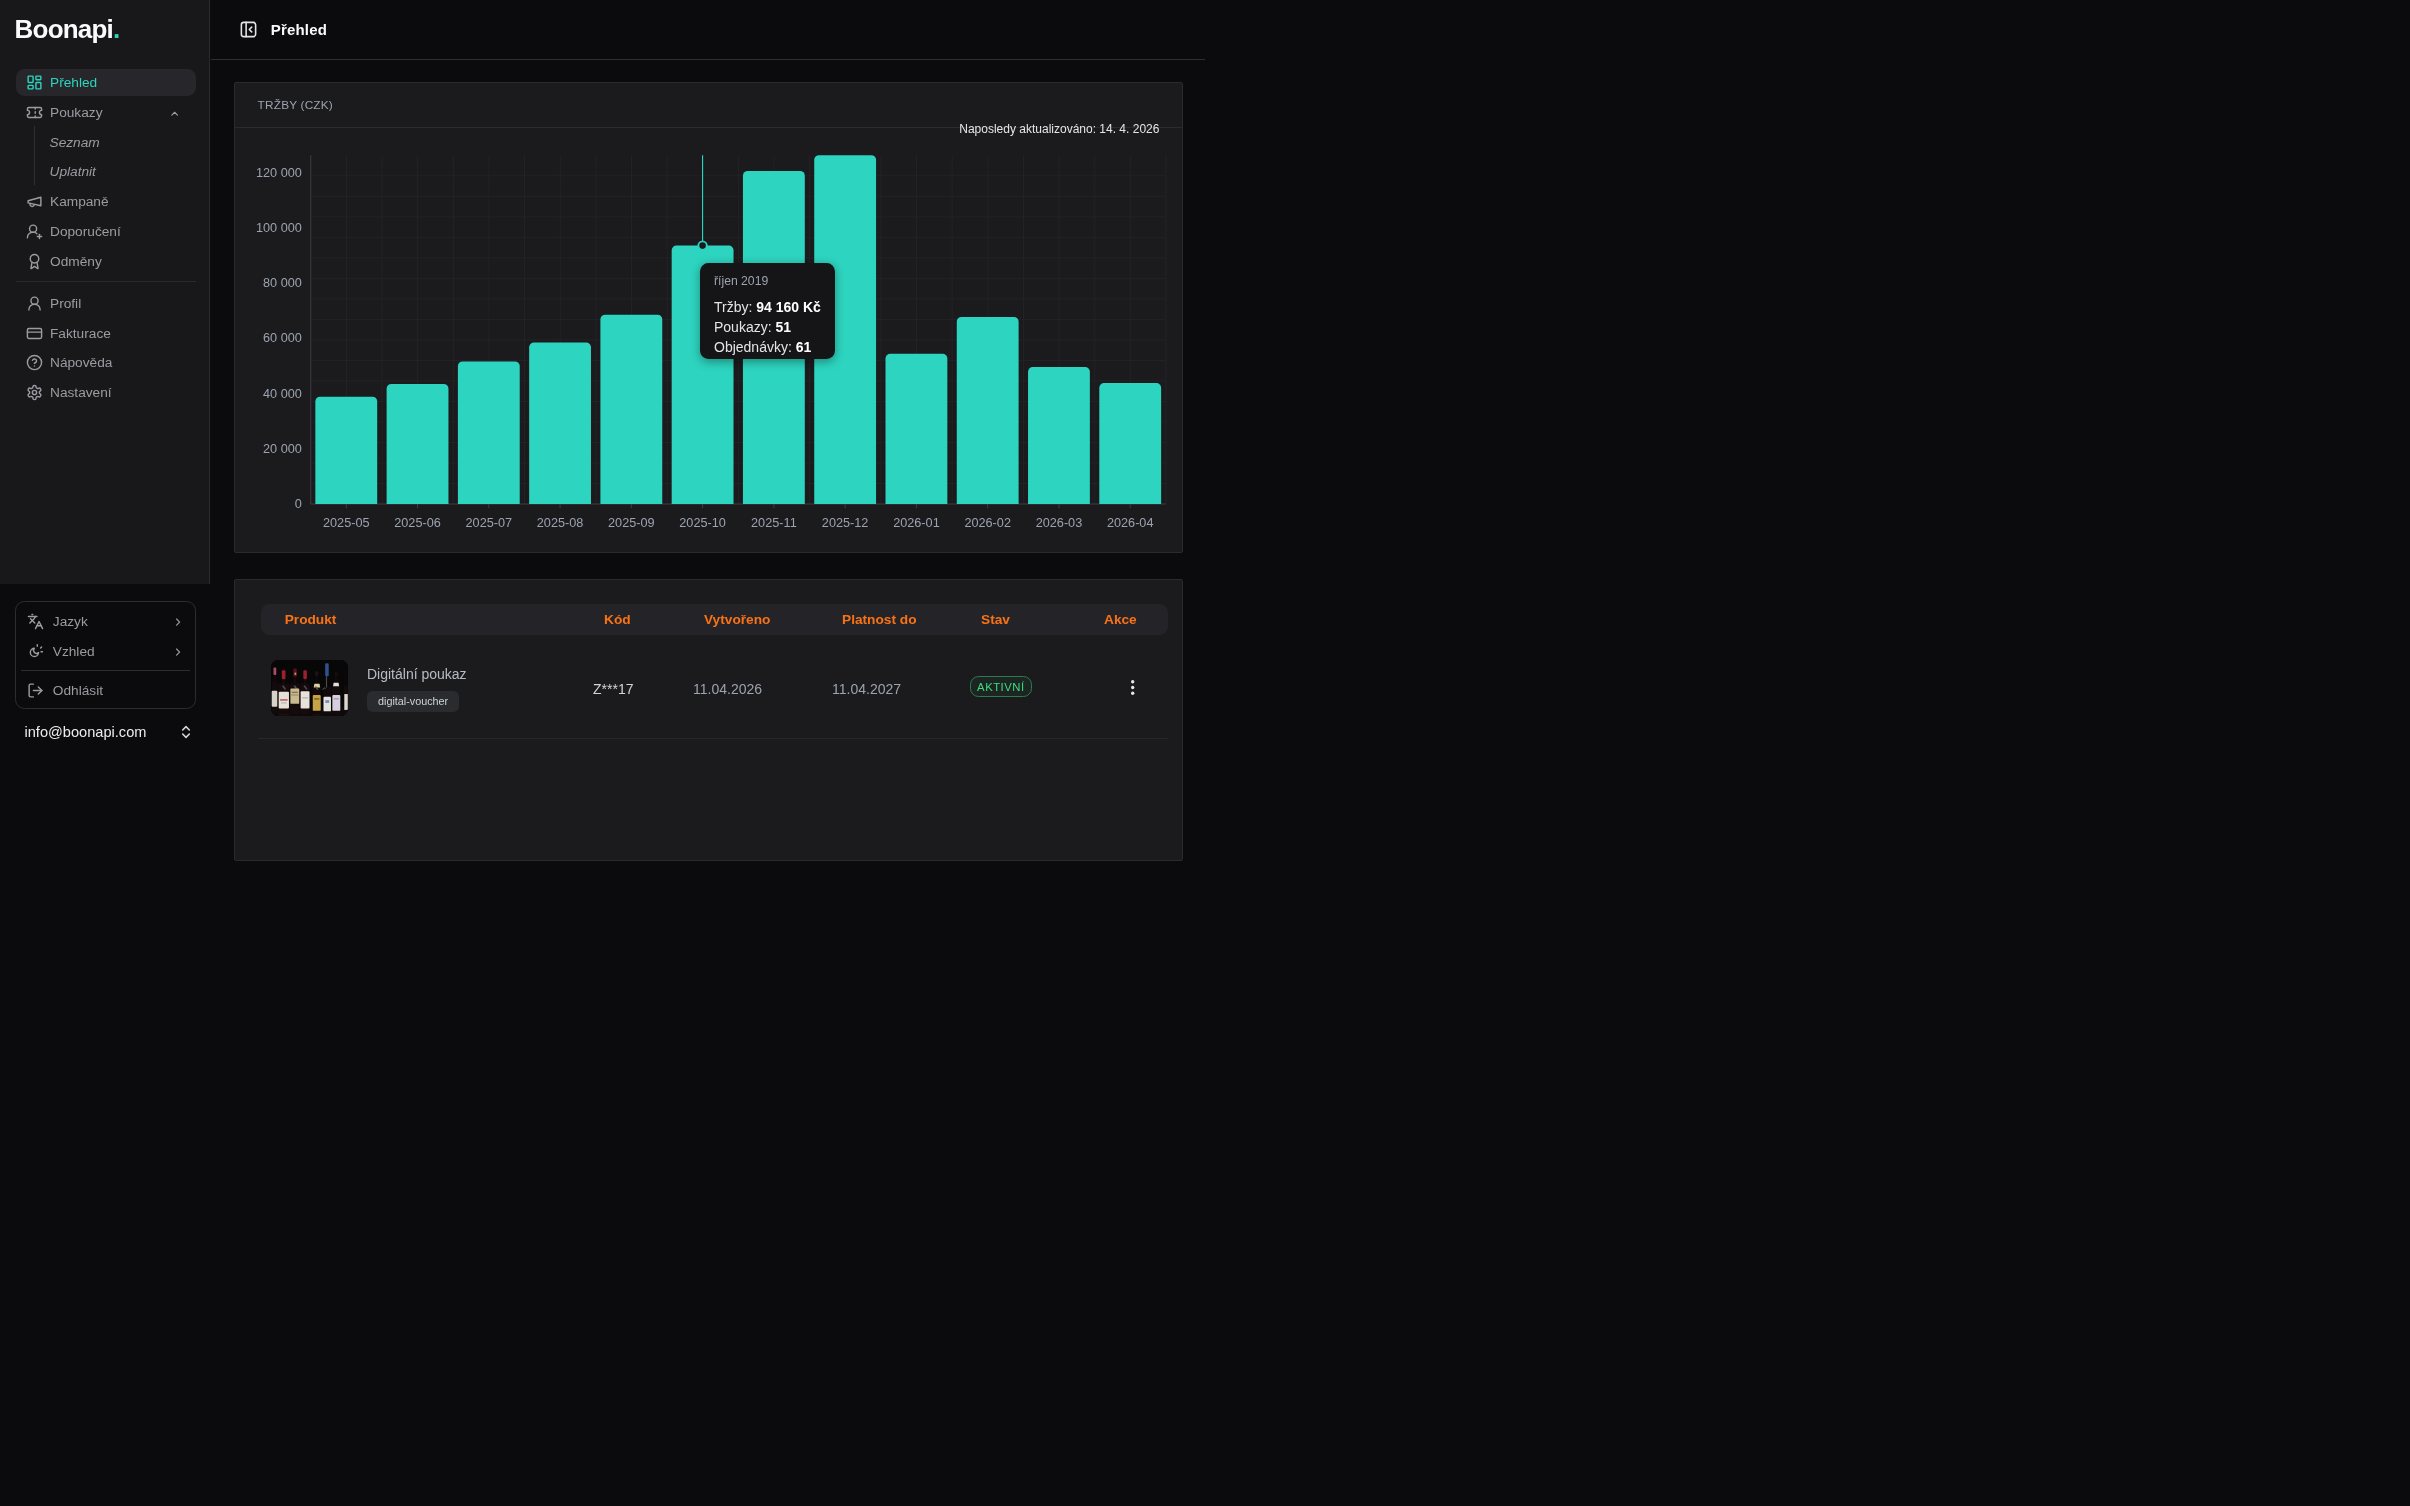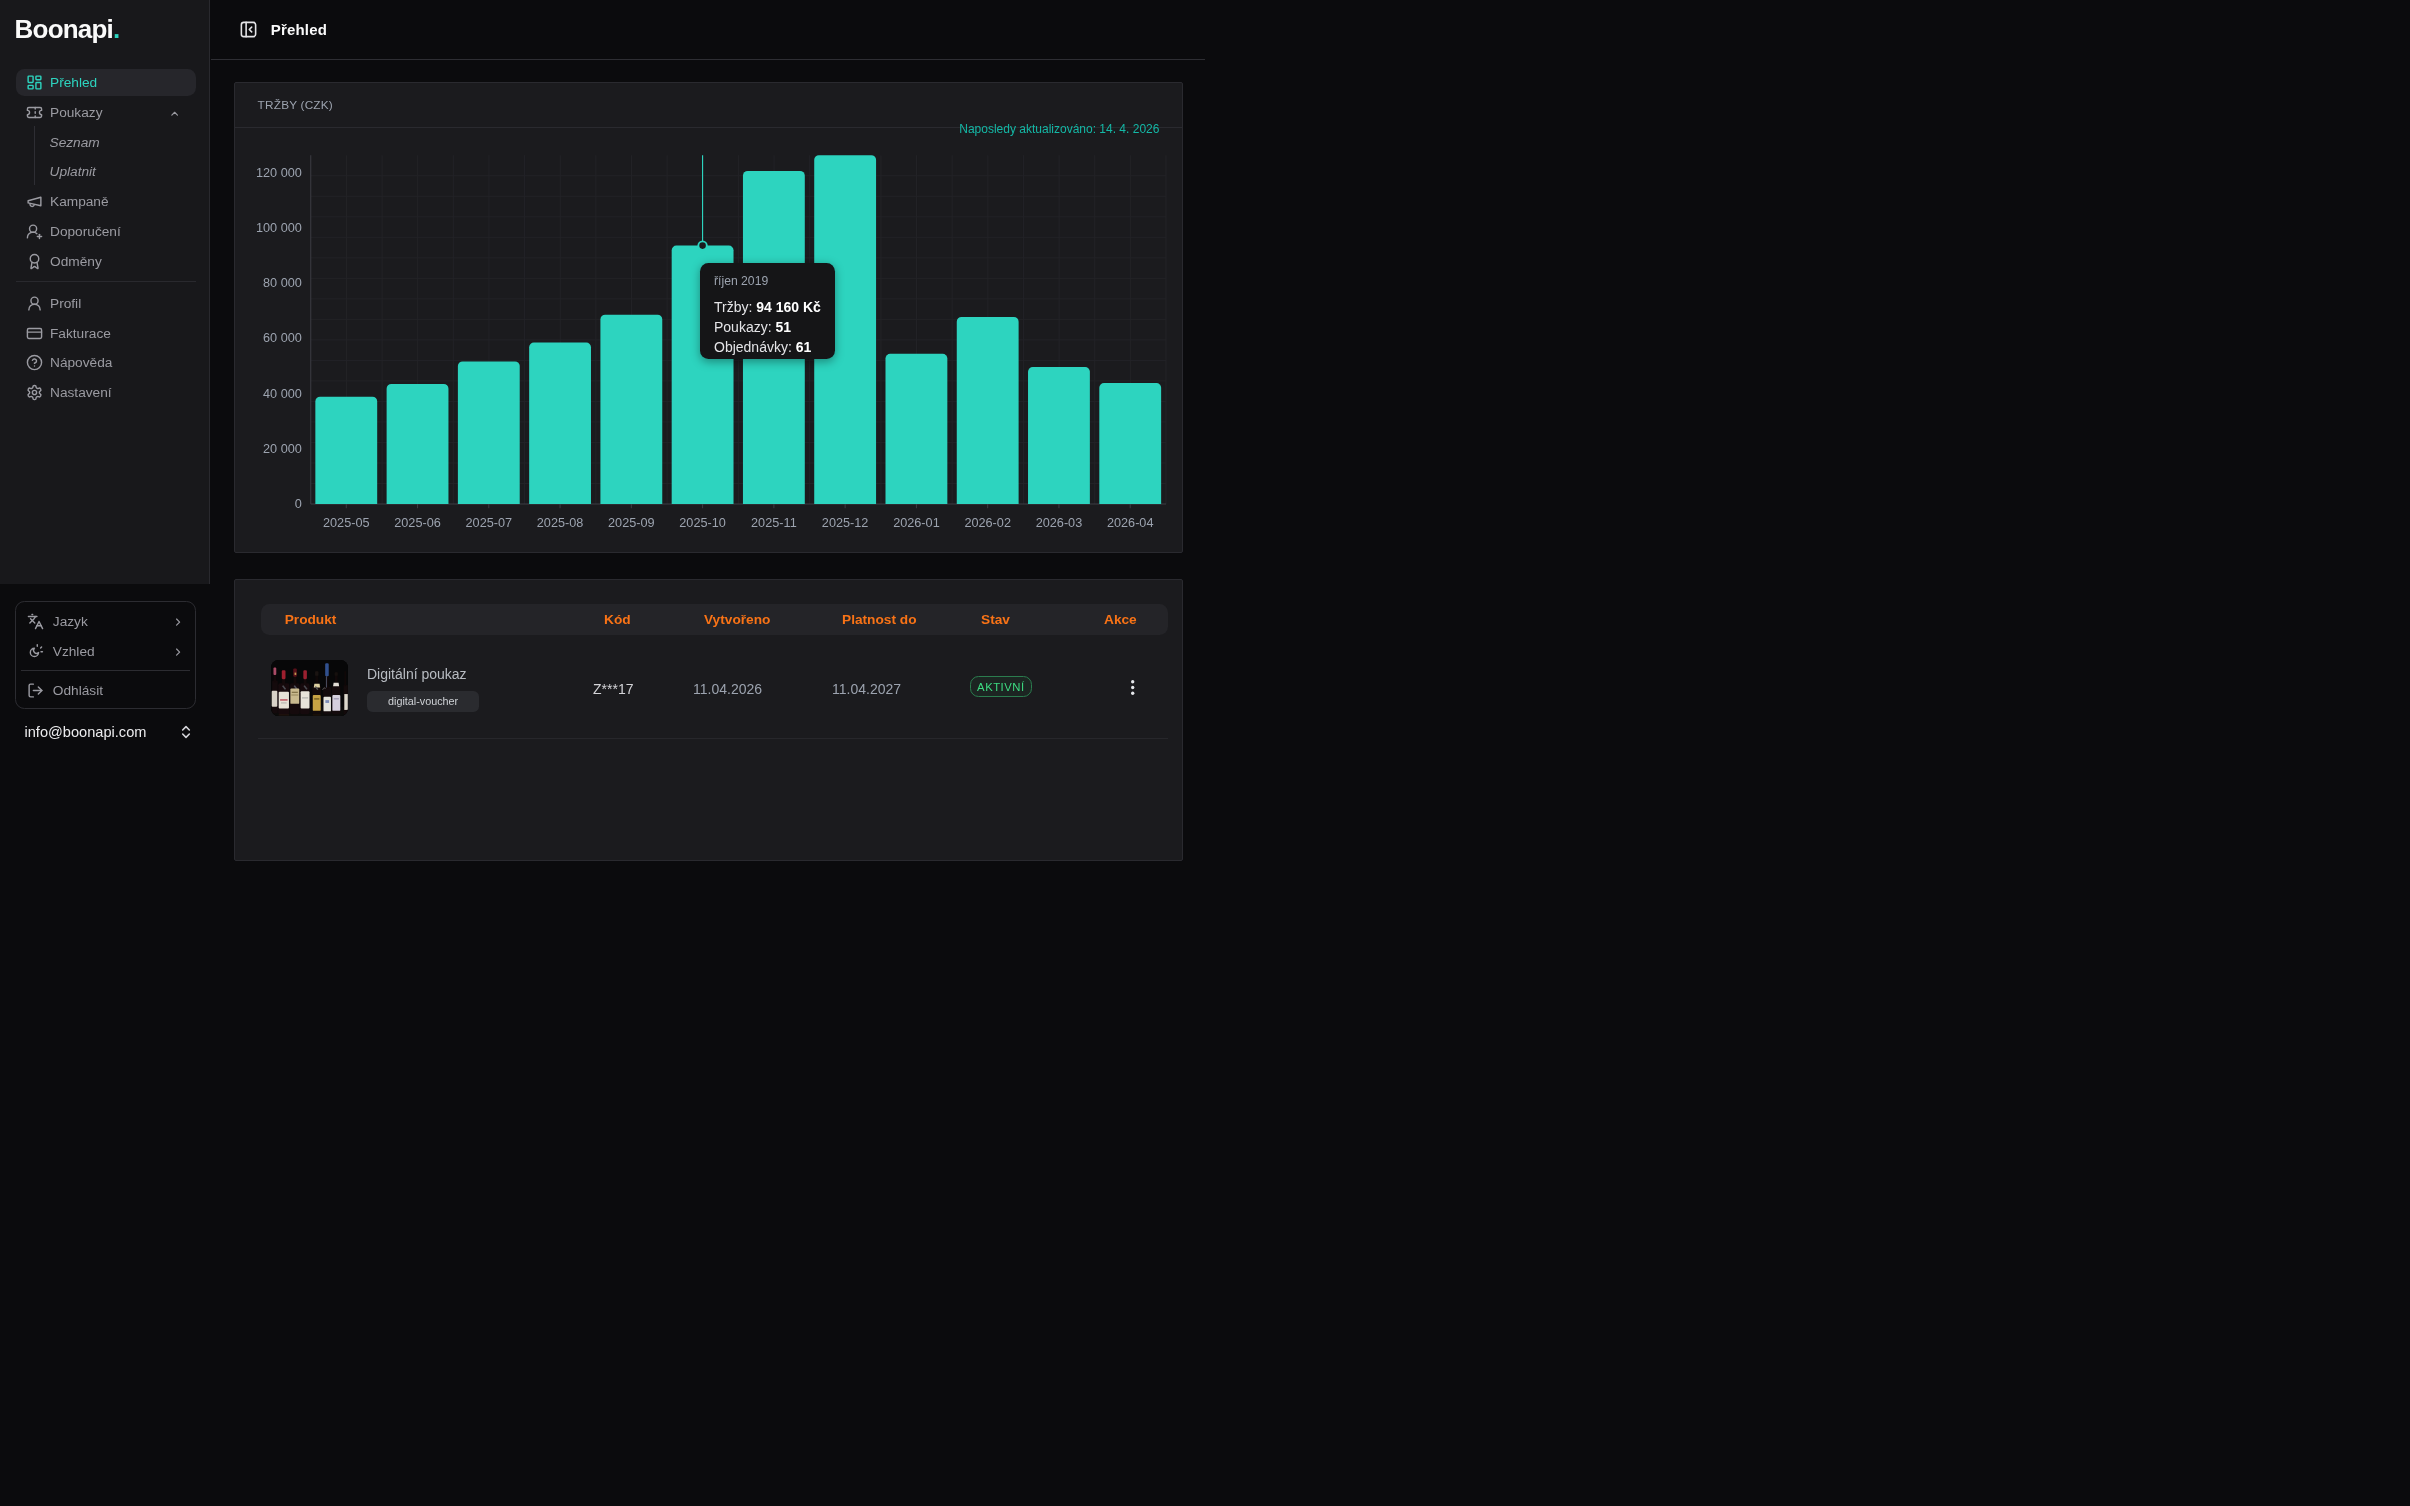--- a/index.html
+++ b/index.html
@@ -45,21 +45,21 @@
     border-bottom:0.9px solid #2e2e33; display:flex; align-items:center; }
   .topbar .ic { width:19px; height:19px; margin-left:28px; color:#e4e4e7; }
   .topbar h1 { font-size:15px; font-weight:700; color:#fafafa; margin-left:12.7px; letter-spacing:0.2px; }
 
   
   .card { position:absolute; background:#1b1b1e; border:0.9px solid #2a2a2f; border-radius:2px; }
   .chart-card { left:234px; top:82px; width:949px; height:471px; }
   .card-head { height:45px; border-bottom:0.9px solid #2a2a2f; display:flex;
     align-items:center; justify-content:space-between; padding:0 22.6px; }
   .card-head .t1 { color:#9ca3af; font-size:11.8px; letter-spacing:0.2px; }
-  .card-head .t2 { color:#14b8a6; font-size:12px;margin-top:48px; }
+  .card-head .t2 { color:#e5e5e5; font-size:12px;margin-top:48px; }
 
   .chart-wrap { position:absolute; left:0; top:45px; width:947px; height:425px; }
   .tooltip { position:absolute; left:465px; top:135px; width:135px; height:96px;
     background:#151517; border-radius:8.5px; padding:11.3px 14px;
     box-shadow:0 2.8px 9.4px rgba(0,0,0,0.35); }
   .tooltip .tt-title { color:#9ca3af; font-size:12.2px; margin-bottom:8.5px; }
   .tooltip .tt-line { color:#e4e4e7; font-size:14px; line-height:20px; }
   .tooltip .tt-line b { color:#fff; }
 
   
@@ -67,21 +67,21 @@
   .thead { position:absolute; left:26px; top:24px; width:907px; height:31px;
     background:#242428; border-radius:8.5px; }
   .th { position:absolute; top:0; height:31px; line-height:31px; color:#f97316;
     font-size:13.7px; font-weight:700;margin-left:11px; }
   .tdiv { position:absolute; left:22.6px; top:158px; width:910px; height:0.9px; background:#27272b; }
 
   .pimg { position:absolute; left:36px; top:80px; width:77px; height:56px; border-radius:7.5px;
     overflow:hidden; background:#050505; }
   .pname { position:absolute; left:132px; top:86px; color:#b8bcc2; font-size:14px; }
   .ptag { position:absolute; left:132px; top:111px; height:21px; background:#2a2b2f;
-    border-radius:5.6px; color:#cfd2d6; font-size:10.8px; line-height:21px; padding:0 21px; }
+    border-radius:5.6px; color:#cfd2d6; font-size:10.8px; line-height:21px; padding:0 11px; }
   .tcell { position:absolute; top:101px; color:#9ca3af; font-size:14px; }
   .badge { position:absolute; left:735px; top:96px; height:21px; line-height:21px;
     border:0.9px solid #2b7c4e; background:rgba(38,170,95,0.07); border-radius:8.5px;
     color:#3ddc82; font-size:11.3px; font-weight:400; letter-spacing:0.5px; padding:0 6.1px; }
   .dots { position:absolute; left:893px; top:98px; width:9.4px; height:19px; color:#e5e7eb; }
 </style>
 </head>
 <body>
 
 <aside class="sidebar">

